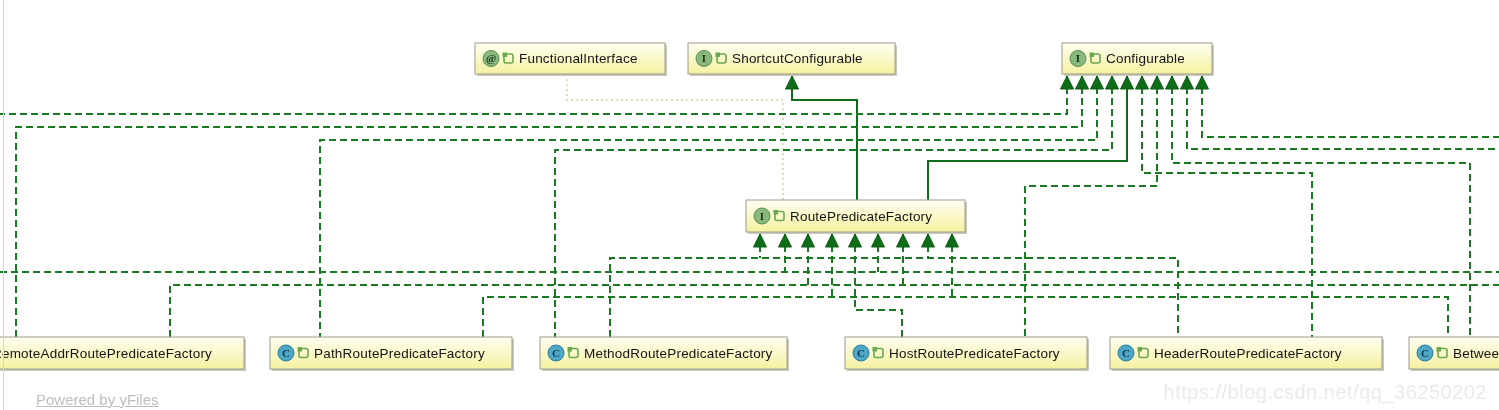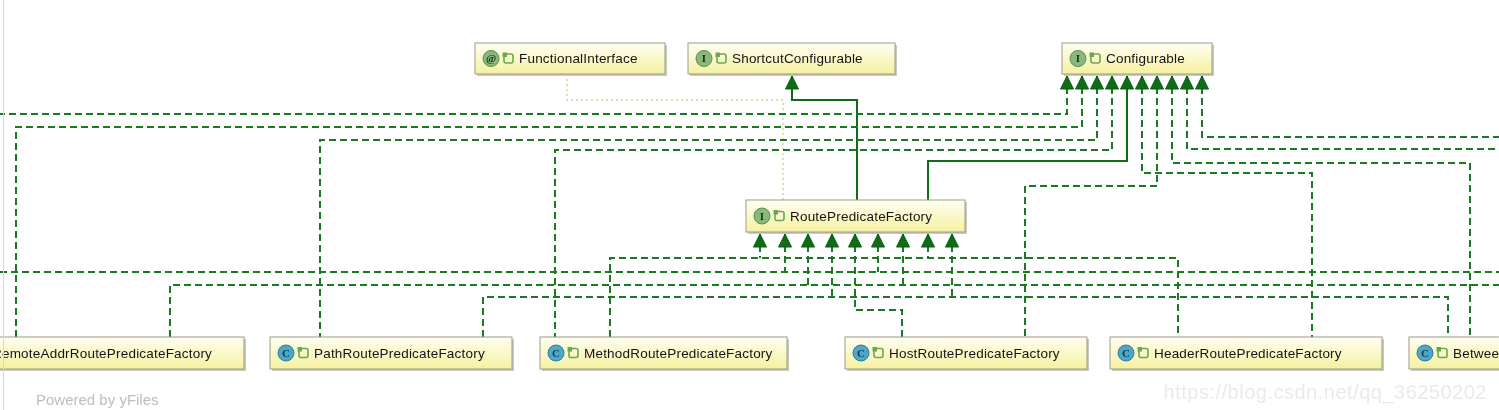--- a/index.html
+++ b/index.html
@@ -166,14 +166,14 @@
           <circle cx="1425" cy="353" r="8" fill="#4fa7c6" stroke="#2e7d9e" stroke-width="1"></circle>
           <text x="1425" y="356.8" text-anchor="middle" class="icon-letter" fill="#0d3b4d">C</text>
           <rect x="1438" y="348.5" width="9" height="9" rx="2" class="mini-glyph"></rect>
           <rect x="1436.5" y="347" width="4.5" height="4.5" class="mini-glyph-dot"></rect>
           <text x="1453" y="357.6" class="node-label">BetweenRoutePredicateFactory</text>
         </g>
       </g>
   </svg>
   <div id="panel-border"></div>
   <div id="watermark" style="color: rgb(234, 234, 234);">https://blog.csdn.net/qq_36250202</div>
-  <div id="powered" style="color: rgb(189, 189, 189);">Powered by yFiles</div>
+  <div id="powered" style="color: rgb(189, 189, 189); text-decoration: underline;">Powered by yFiles</div>
 </div>
 
 </body></html>

